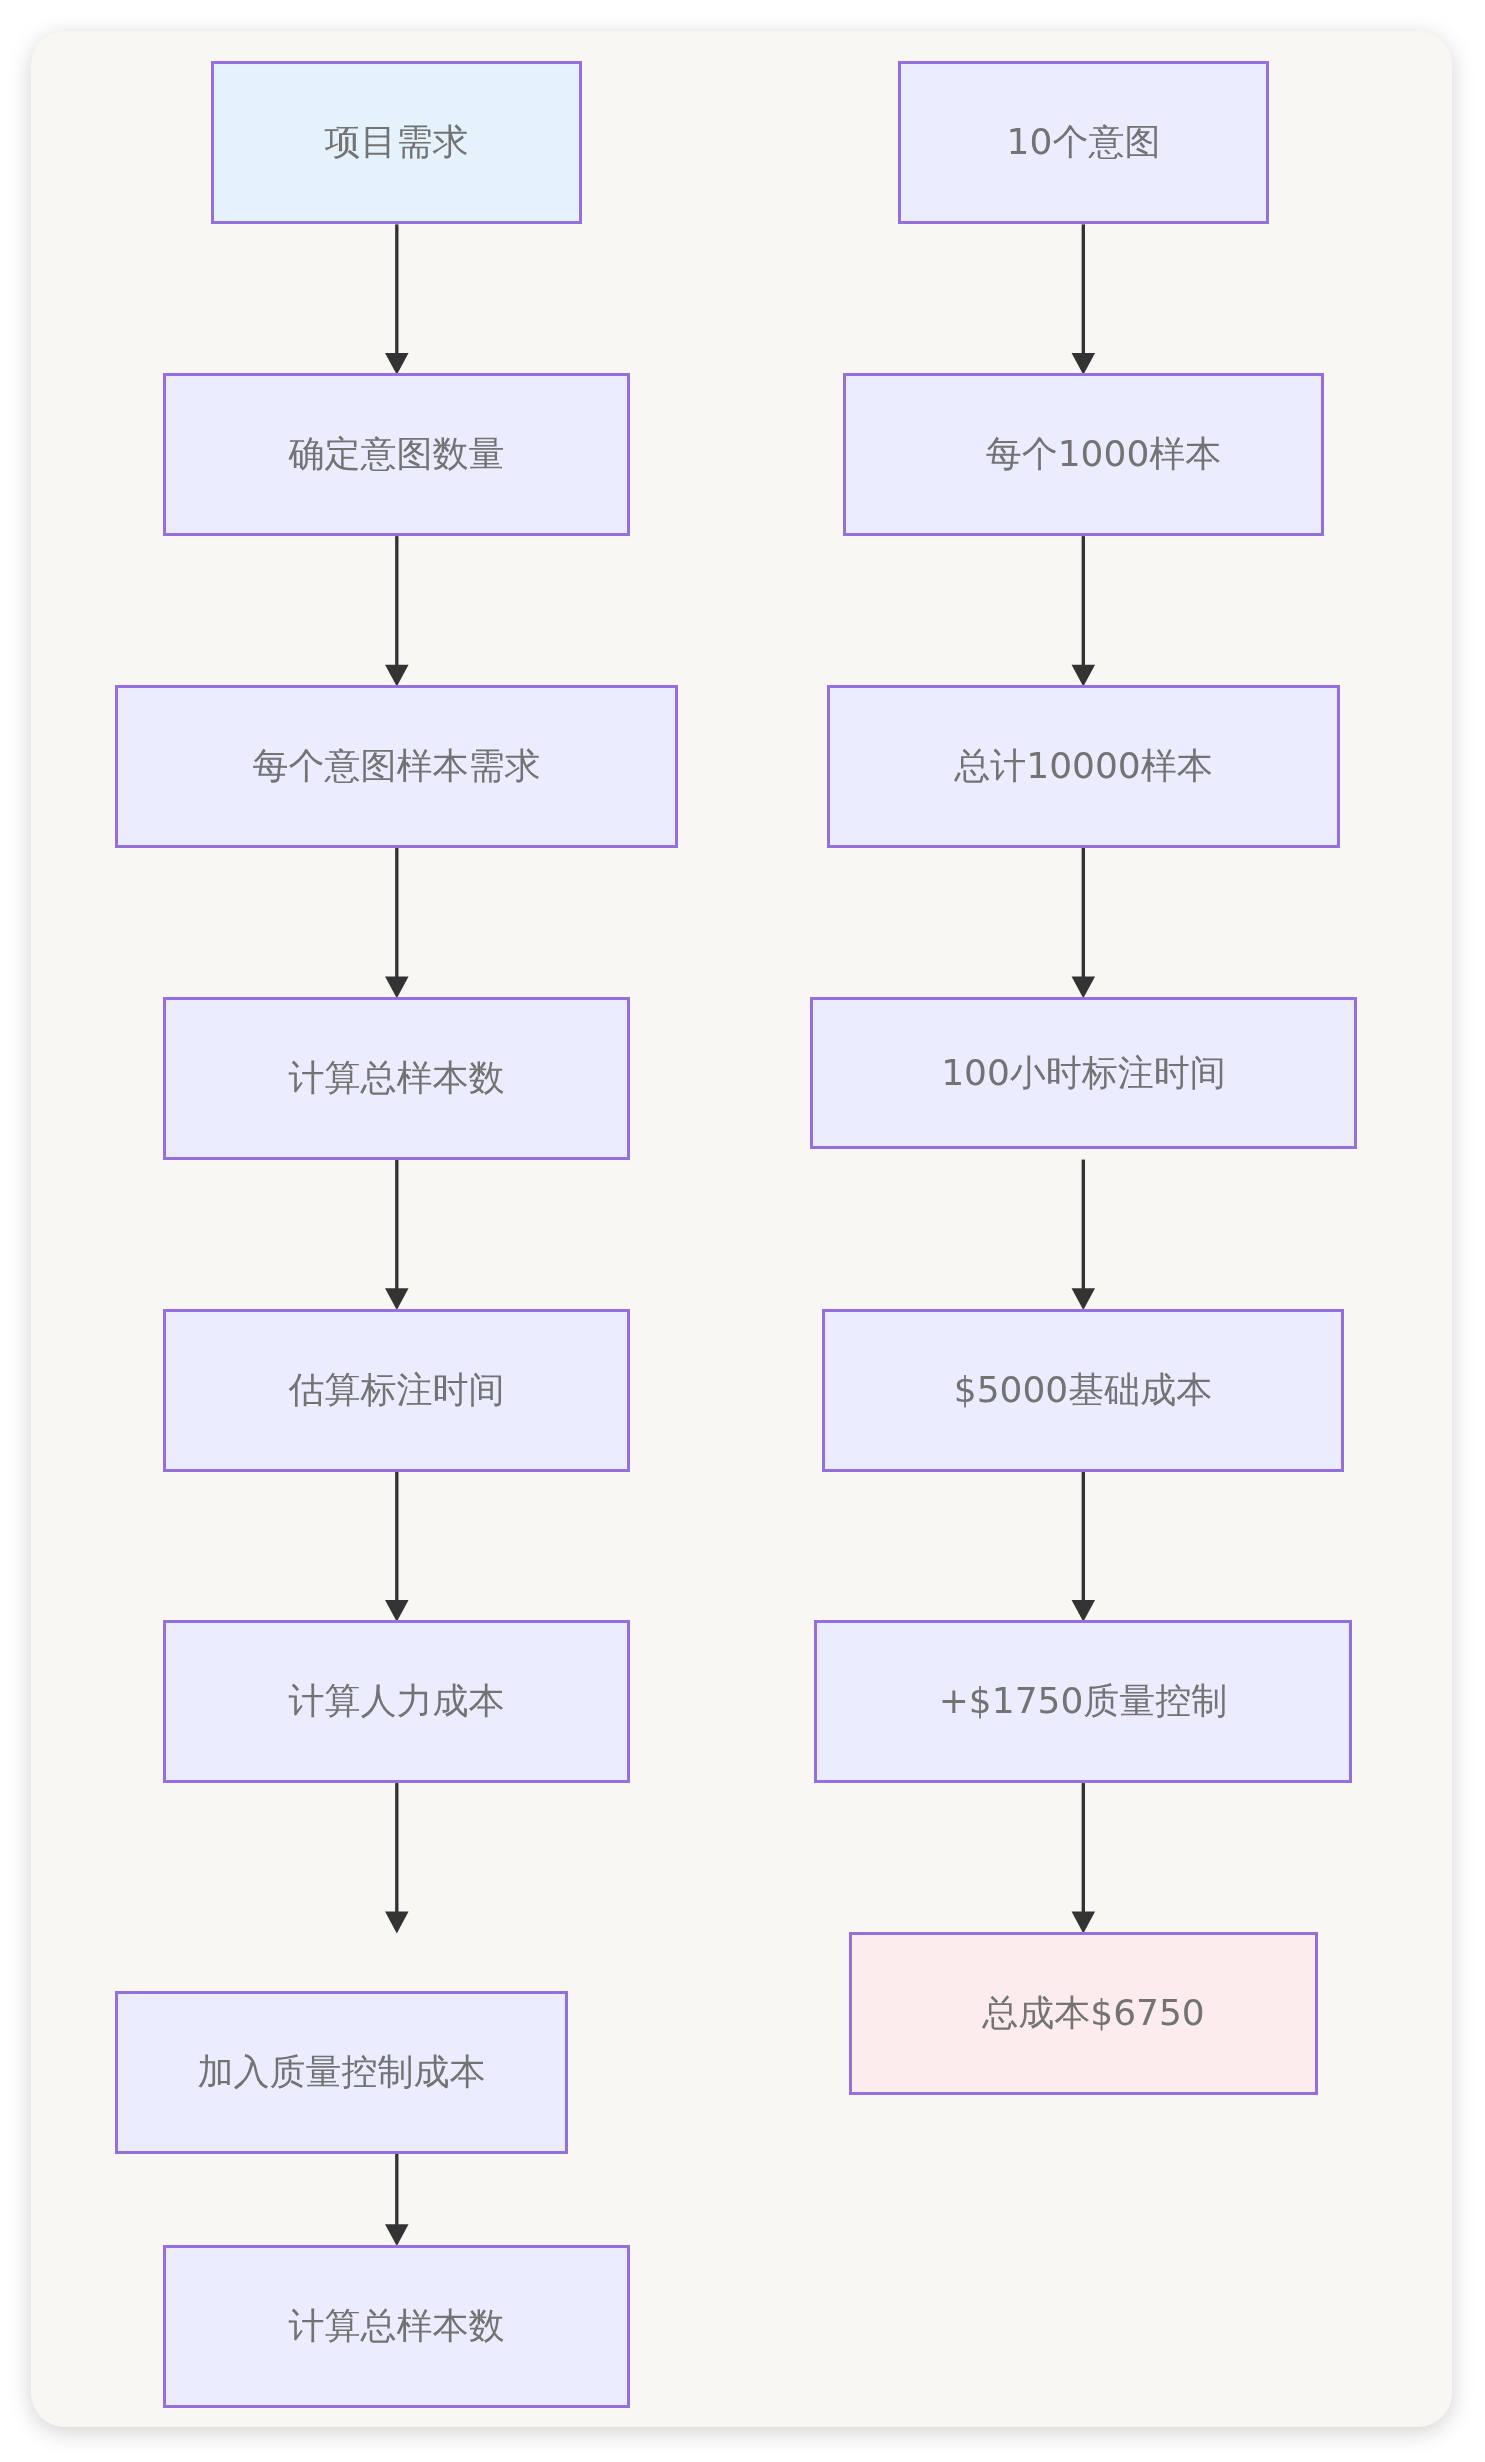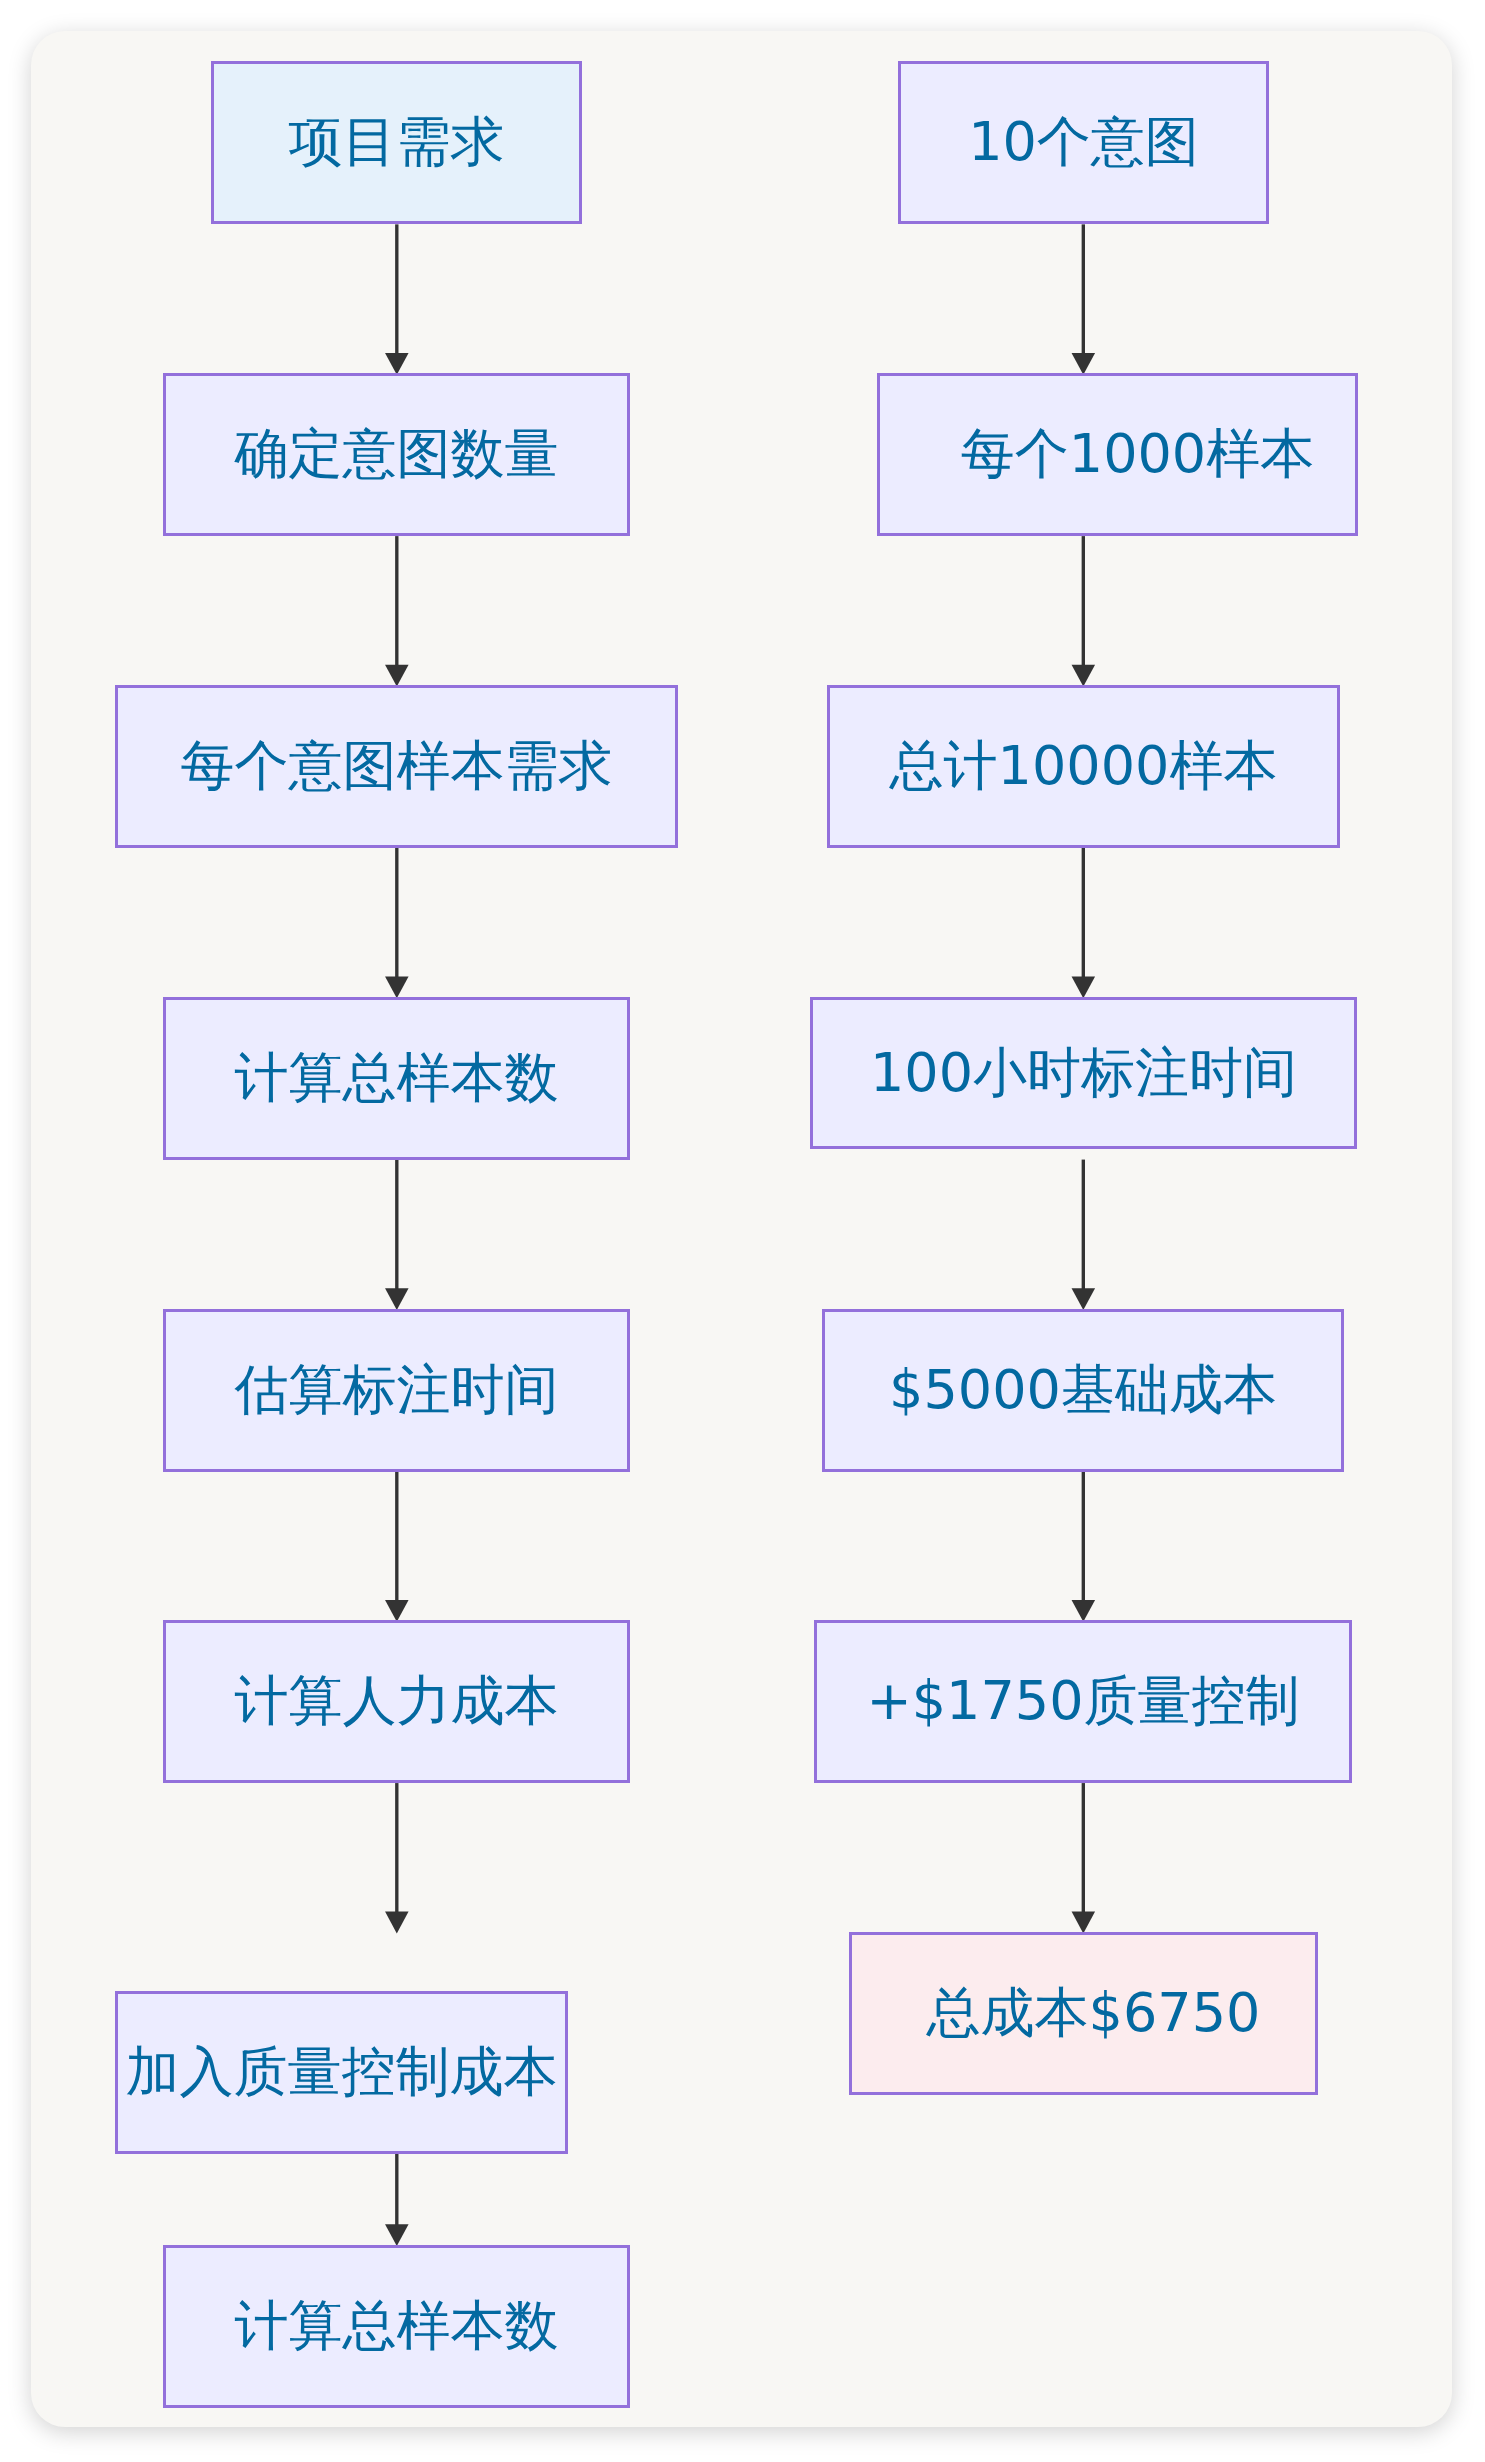--- a/index.html
+++ b/index.html
@@ -4,21 +4,21 @@
 <style>
   html, body { margin: 0; padding: 0; background: #ffffff; }
   body { width: 1486px; height: 2462px; position: relative; overflow: hidden;
          font-family: "DejaVu Sans", "Liberation Sans", sans-serif; }
   .card { position: absolute; left: 31px; top: 31px; width: 1421px; height: 2396px;
           background: #f8f7f4; border-radius: 34px;
           box-shadow: 0 5px 23.5px rgba(0,0,0,0.18); }
   svg.edges { position: absolute; left: 0; top: 0; width: 1486px; height: 2462px; pointer-events: none; }
   .node { position: absolute; box-sizing: border-box; border: 3.4px solid #9370db;
           background: #ececff; display: flex; align-items: center; justify-content: center;
-          color: #0369a1; font-size: 54px; white-space: nowrap; }
+          color: #737373; font-size: 36px; white-space: nowrap; }
   .node.start { background: #e5f1fb; }
   .node.end { background: #fcecee; padding-left: 20px; }
 </style>
 </head>
 <body>
 
 <div class="card"></div>
 <svg class="edges" viewBox="0 0 1768 2930" width="1486" height="2462">
     <line x1="472" y1="267" x2="472" y2="422" stroke="#333333" stroke-width="4"></line>
     <polygon points="458,420 486,420 472,446" fill="#333333"></polygon>
@@ -68,21 +68,21 @@
     </div>
     <div class="node" style="left: 115px; top: 1991px; width: 453px; height: 163px;">
       <span>加入质量控制成本</span>
     </div>
     <div class="node" style="left: 163px; top: 2245px; width: 467px; height: 163px;">
       <span>计算总样本数</span>
     </div>
     <div class="node" style="left: 898px; top: 61px; width: 371px; height: 163px;">
       <span>10个意图</span>
     </div>
-    <div class="node" style="left: 877px; top: 373px; width: 481px; height: 163px; padding-left: 40px;">
+    <div class="node" style="left: 843px; top: 373px; width: 481px; height: 163px; padding-left: 40px;">
       <span>每个1000样本</span>
     </div>
     <div class="node" style="left: 827px; top: 685px; width: 513px; height: 163px;">
       <span>总计10000样本</span>
     </div>
     <div class="node" style="left: 810px; top: 997px; width: 547px; height: 152px;">
       <span>100小时标注时间</span>
     </div>
     <div class="node" style="left: 822px; top: 1309px; width: 522px; height: 163px;">
       <span>$5000基础成本</span>

